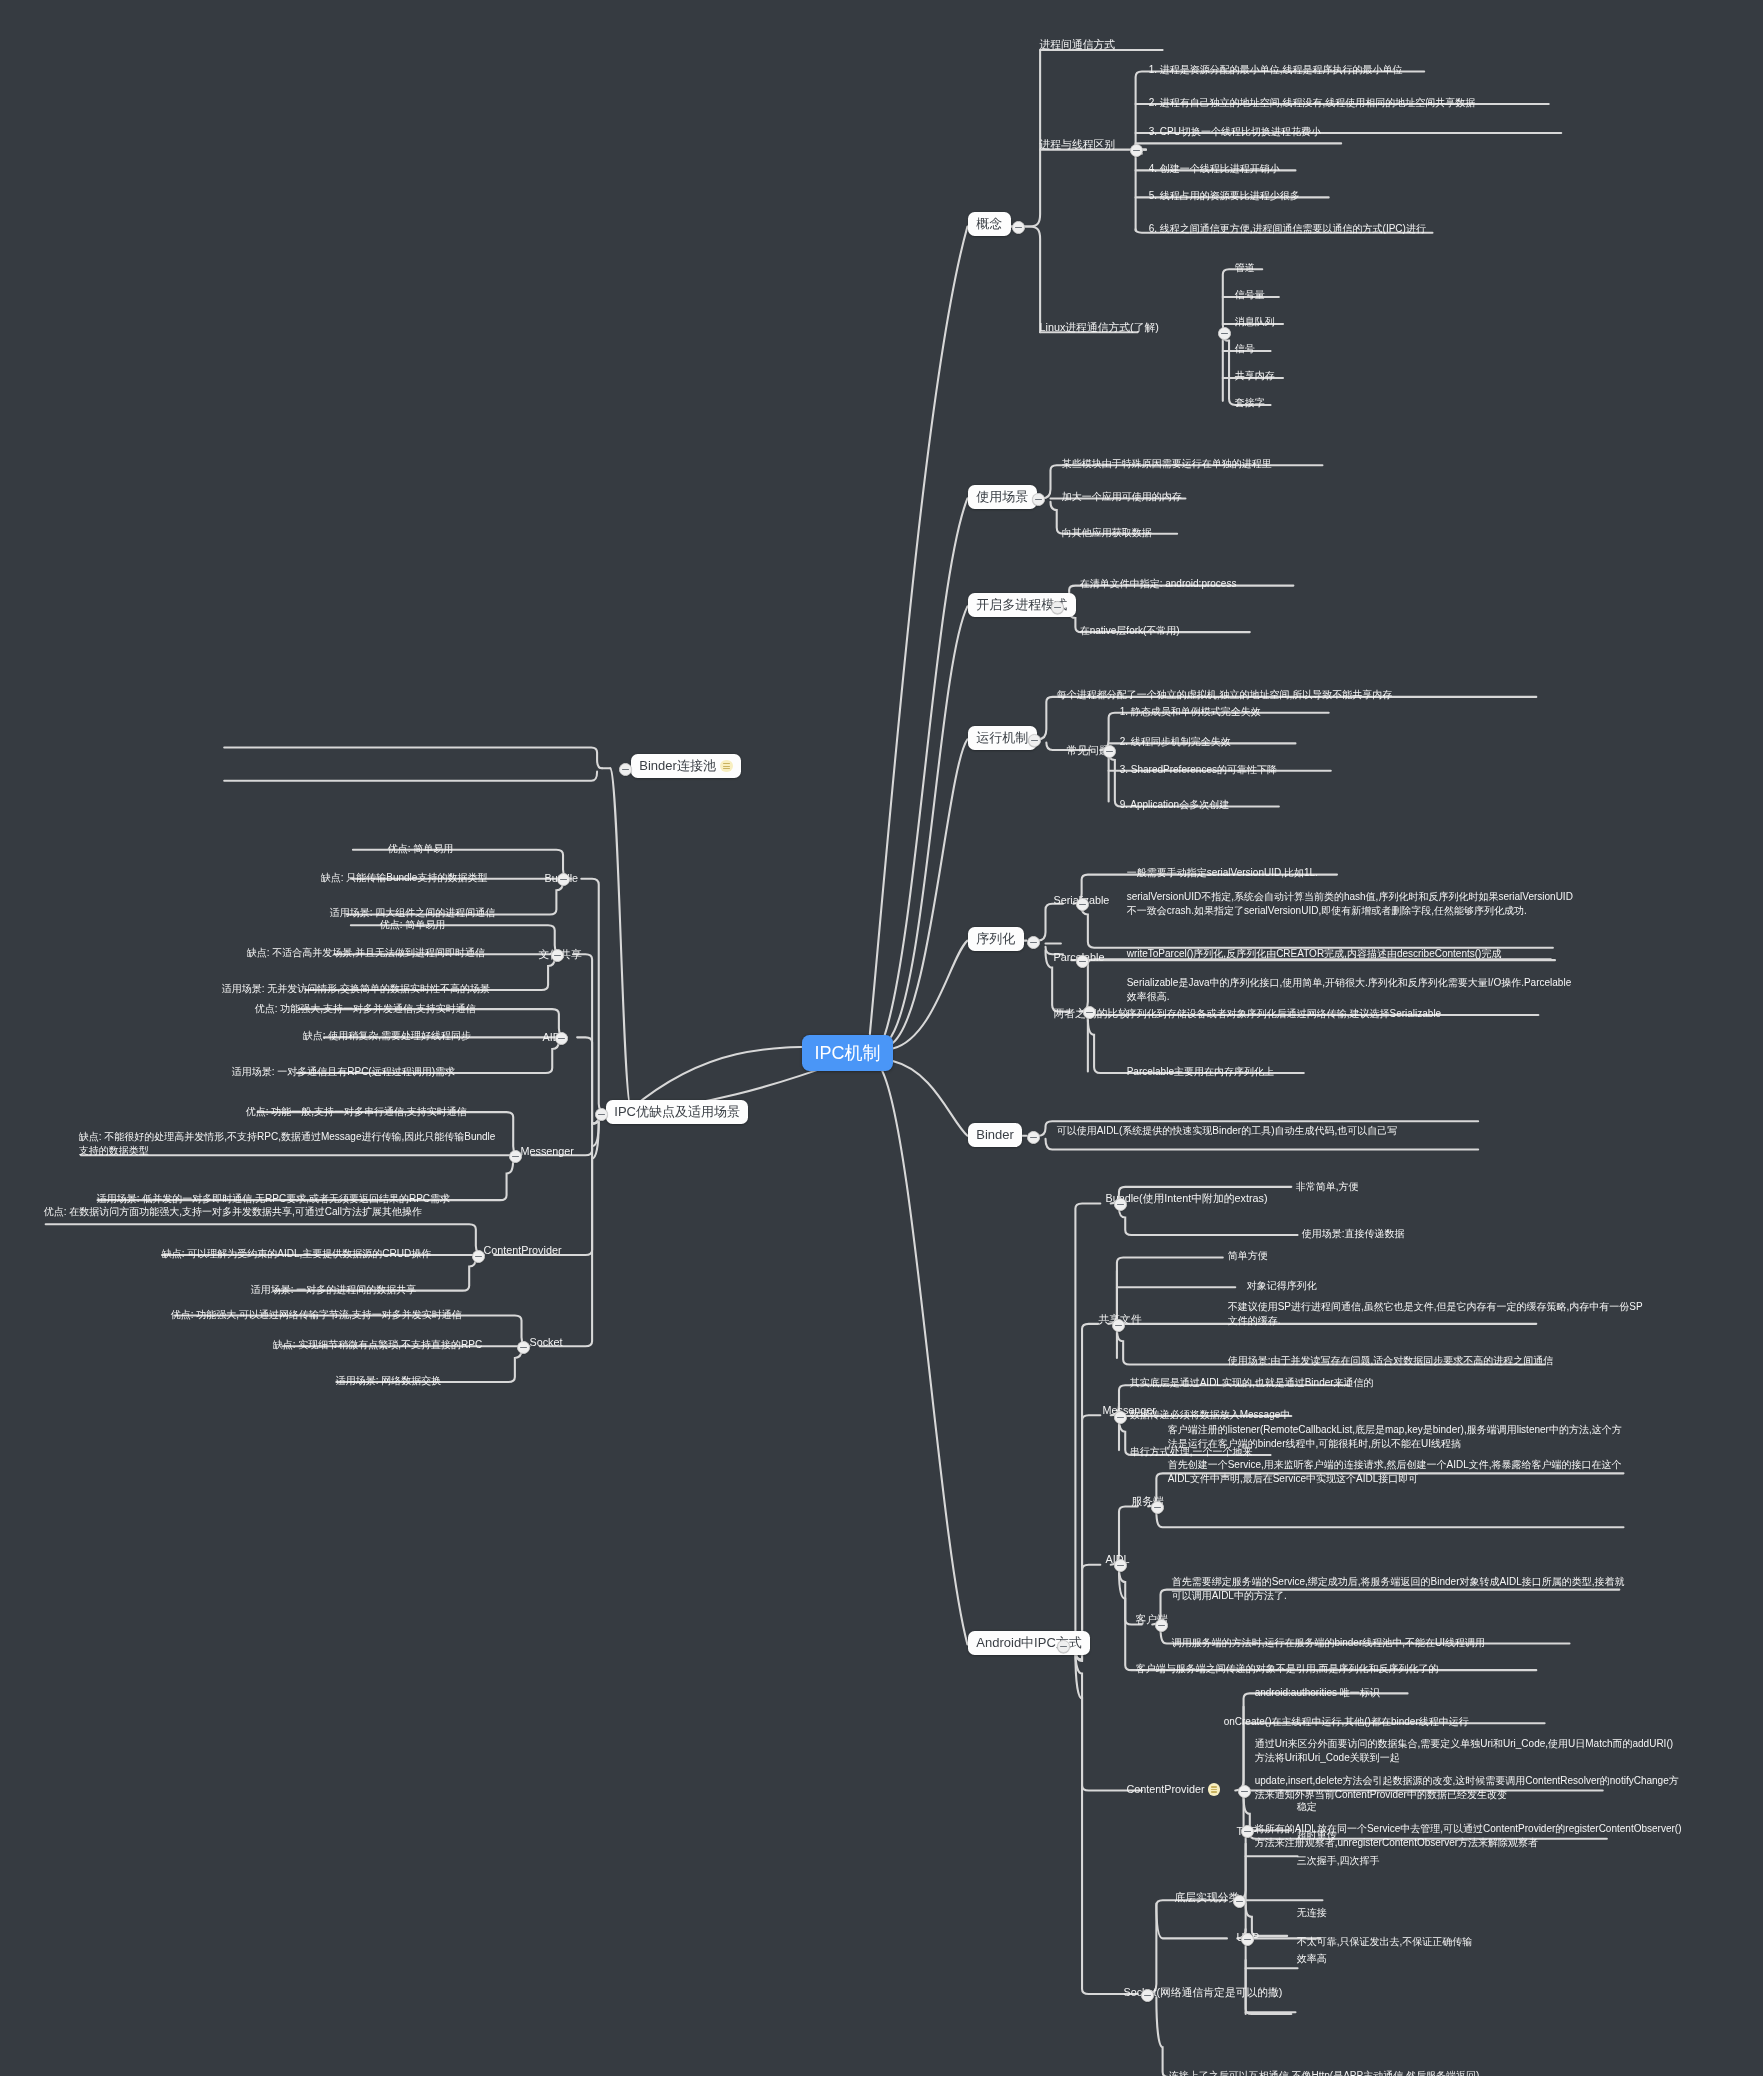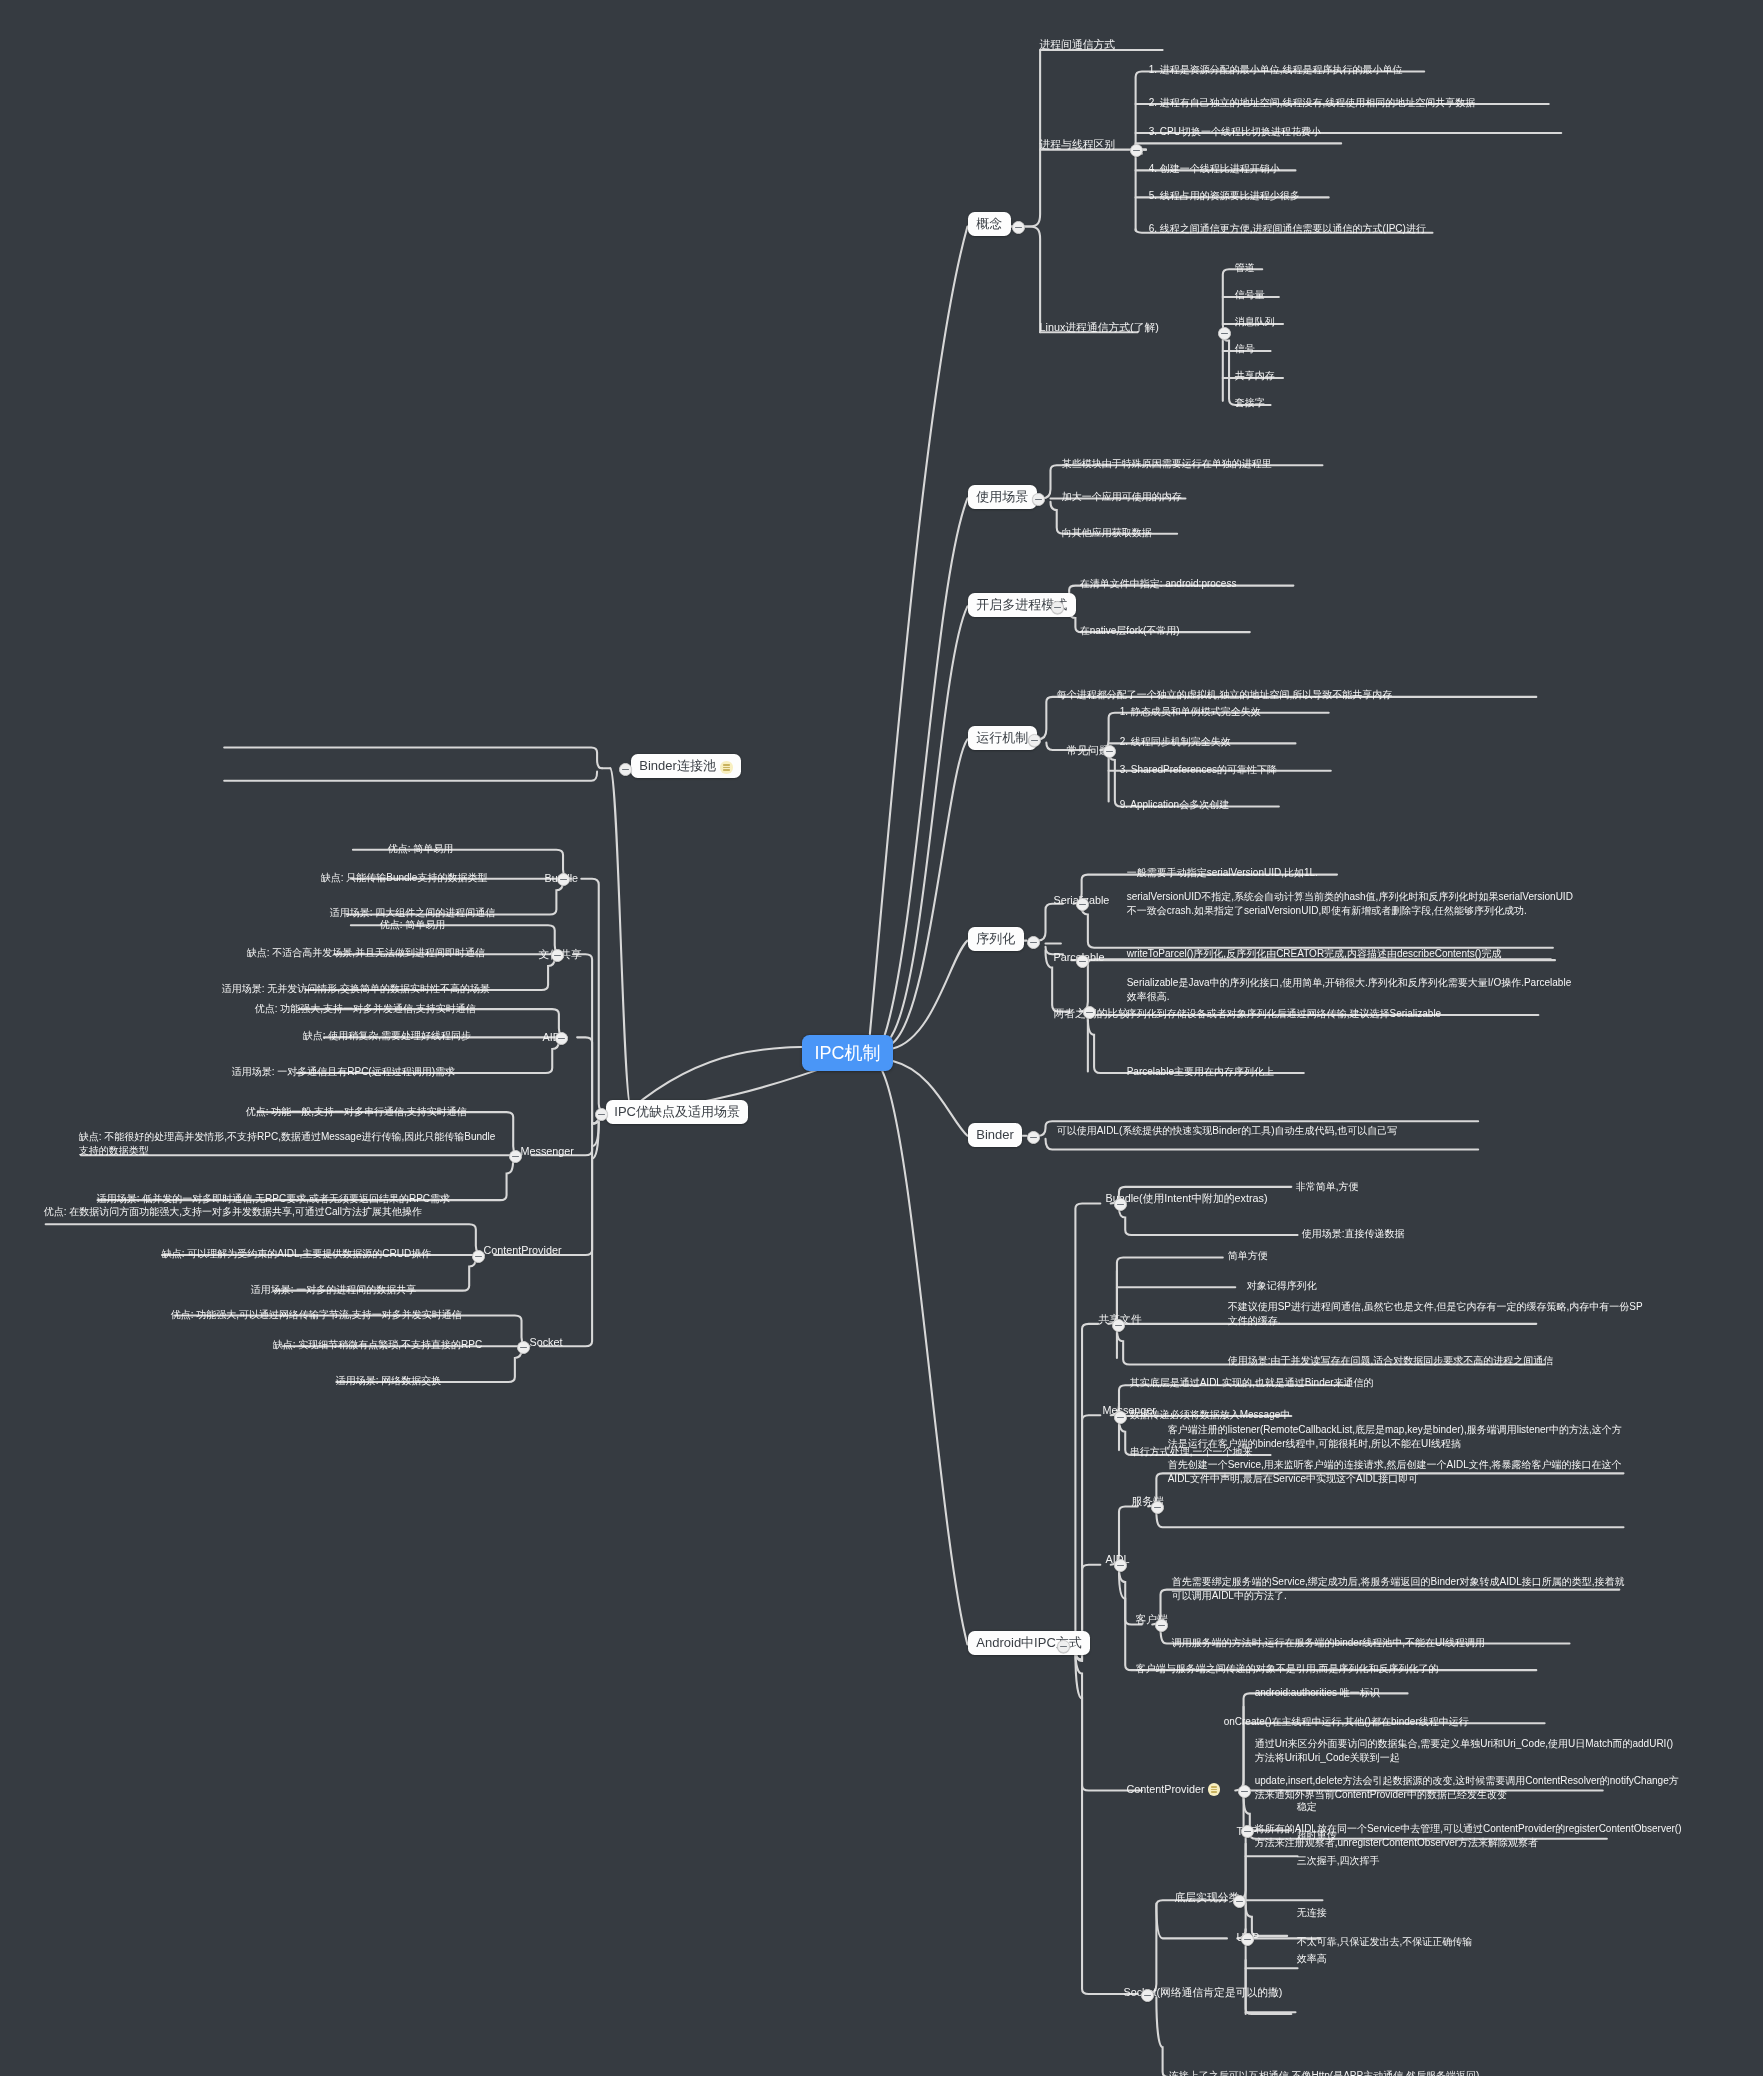--- a/index.html
+++ b/index.html
@@ -238,21 +238,21 @@
 <div class="node lvl1" style="left:968px;top:1123px;">
   <span>Binder</span>
 </div>
 <div class="knob" style="left:1027px;top:1131px;"></div>
 
 <div class="node lvl1" style="left:968px;top:1631px;">
   <span>Android中IPC方式</span>
 </div>
 <div class="knob" style="left:1057px;top:1640px;"></div>
 
-<div class="node lvl1" style="left:631px;top:754px;align-items:flex-end;">
+<div class="node lvl1" style="left:631px;top:754px;">
   <span>Binder连接池</span>
   <span class="badge">
         <i></i>
         <i></i>
         <i></i>
       </span>
 </div>
 <div class="knob" style="left:619px;top:763px;"></div>
 
 <div class="node lvl1" style="left:606px;top:1100px;">

